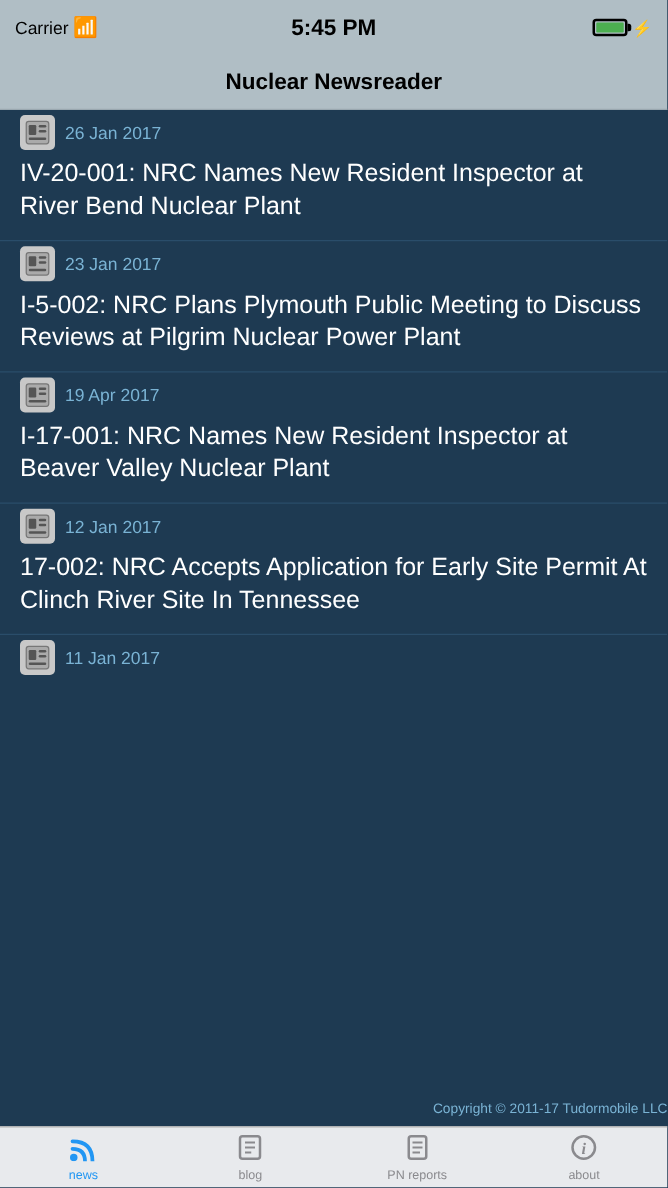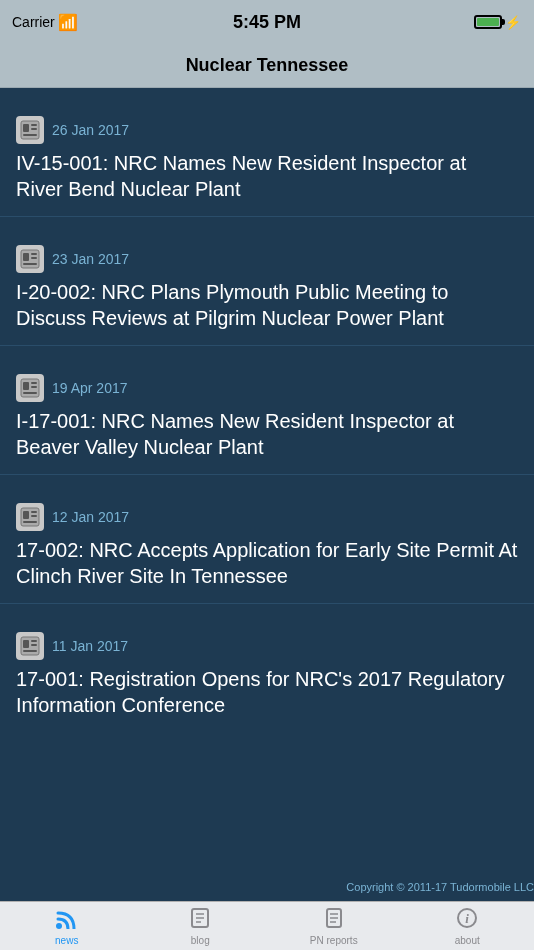--- a/index.html
+++ b/index.html
@@ -91,21 +91,21 @@
     
     .content {
       background: #1e3a52;
       height: calc(950px - 44px - 44px - 49px);
       overflow: hidden;
       position: relative;
     }
 
     
     .news-item {
-      padding: 28px 16px 14px 16px;
+      padding: 4px 16px 14px 16px;
       border-bottom: 1px solid #2a4d6a;
     }
     .news-meta {
       display: flex;
       align-items: center;
       gap: 8px;
       margin-bottom: 6px;
     }
     .news-icon {
       width: 28px;
@@ -189,55 +189,55 @@
   <div class="status-center">5:45 PM</div>
   <div class="status-right">
     <div class="battery-icon">
       <div class="battery-fill"></div>
     </div>
     <span style="font-size:13px; font-weight:700;">⚡</span>
   </div>
 </div>
 
 <div class="title-bar">
-  <span class="title-bar-text">Nuclear Tennessee</span>
+  <span class="title-bar-text">Nuclear Newsreader</span>
 </div>
 
 <div class="content">
 
   <div class="news-item">
     <div class="news-meta">
       <div class="news-icon">
         <svg width="20" height="20" viewBox="0 0 20 20">
           <rect x="1" y="1" width="18" height="18" rx="2" fill="#aaa" stroke="#777" stroke-width="1"></rect>
           <rect x="3" y="4" width="6" height="8" fill="#555" rx="1"></rect>
           <rect x="11" y="4" width="6" height="2" fill="#555" rx="1"></rect>
           <rect x="11" y="8" width="6" height="2" fill="#555" rx="1"></rect>
           <rect x="3" y="14" width="14" height="2" fill="#555" rx="1"></rect>
         </svg>
       </div>
       <span class="news-date">26 Jan 2017</span>
     </div>
-    <div class="news-title">IV-15-001: NRC Names New Resident Inspector at River Bend Nuclear Plant</div>
+    <div class="news-title">IV-20-001: NRC Names New Resident Inspector at River Bend Nuclear Plant</div>
   </div>
 
   <div class="news-item">
     <div class="news-meta">
       <div class="news-icon">
         <svg width="20" height="20" viewBox="0 0 20 20">
           <rect x="1" y="1" width="18" height="18" rx="2" fill="#aaa" stroke="#777" stroke-width="1"></rect>
           <rect x="3" y="4" width="6" height="8" fill="#555" rx="1"></rect>
           <rect x="11" y="4" width="6" height="2" fill="#555" rx="1"></rect>
           <rect x="11" y="8" width="6" height="2" fill="#555" rx="1"></rect>
           <rect x="3" y="14" width="14" height="2" fill="#555" rx="1"></rect>
         </svg>
       </div>
       <span class="news-date">23 Jan 2017</span>
     </div>
-    <div class="news-title">I-20-002: NRC Plans Plymouth Public Meeting to Discuss Reviews at Pilgrim Nuclear Power Plant</div>
+    <div class="news-title">I-5-002: NRC Plans Plymouth Public Meeting to Discuss Reviews at Pilgrim Nuclear Power Plant</div>
   </div>
 
   <div class="news-item">
     <div class="news-meta">
       <div class="news-icon">
         <svg width="20" height="20" viewBox="0 0 20 20">
           <rect x="1" y="1" width="18" height="18" rx="2" fill="#aaa" stroke="#777" stroke-width="1"></rect>
           <rect x="3" y="4" width="6" height="8" fill="#555" rx="1"></rect>
           <rect x="11" y="4" width="6" height="2" fill="#555" rx="1"></rect>
           <rect x="11" y="8" width="6" height="2" fill="#555" rx="1"></rect>
@@ -271,21 +271,20 @@
         <svg width="20" height="20" viewBox="0 0 20 20">
           <rect x="1" y="1" width="18" height="18" rx="2" fill="#aaa" stroke="#777" stroke-width="1"></rect>
           <rect x="3" y="4" width="6" height="8" fill="#555" rx="1"></rect>
           <rect x="11" y="4" width="6" height="2" fill="#555" rx="1"></rect>
           <rect x="11" y="8" width="6" height="2" fill="#555" rx="1"></rect>
           <rect x="3" y="14" width="14" height="2" fill="#555" rx="1"></rect>
         </svg>
       </div>
       <span class="news-date">11 Jan 2017</span>
     </div>
-    <div class="news-title">17-001: Registration Opens for NRC's 2017 Regulatory Information Conference</div>
   </div>
 
   <div class="copyright-overlay">Copyright © 2011-17 Tudormobile LLC</div>
 </div>
 
 <div class="tab-bar">
 
   <div class="tab-item active">
     <div class="tab-icon-wrap">
       <svg width="22" height="22" viewBox="0 0 22 22">

